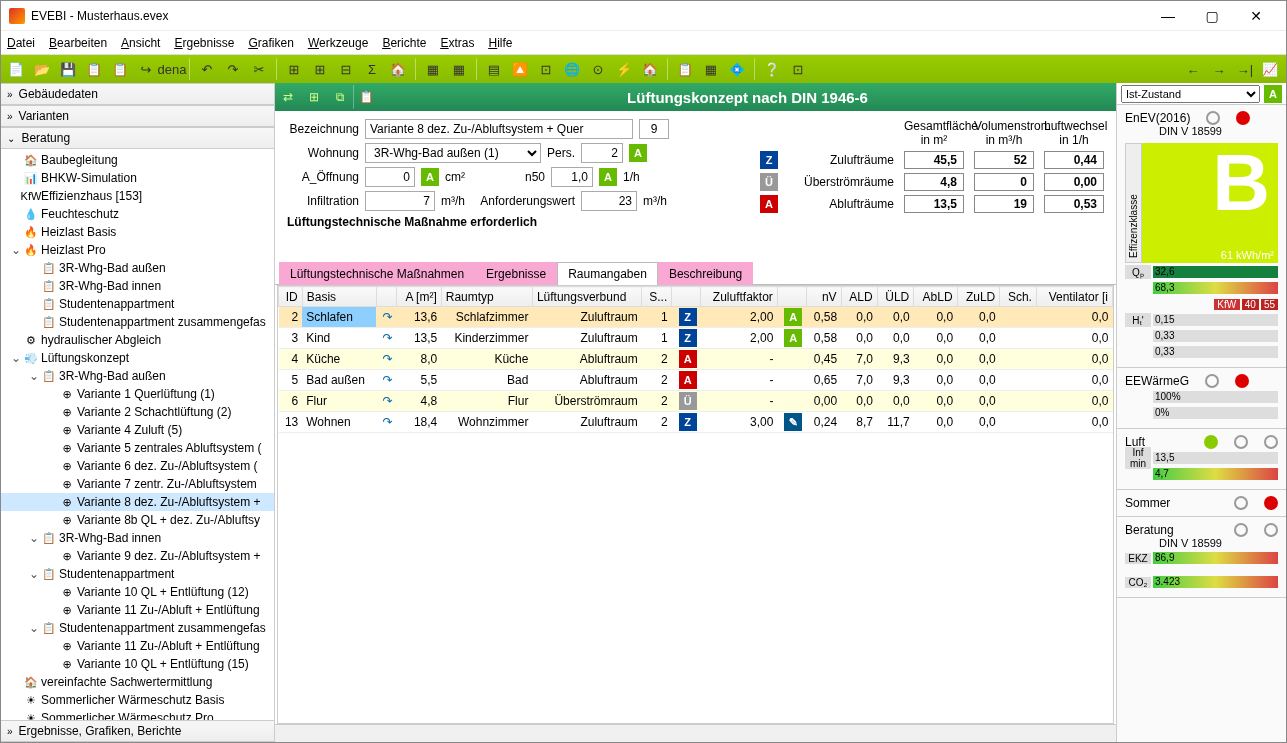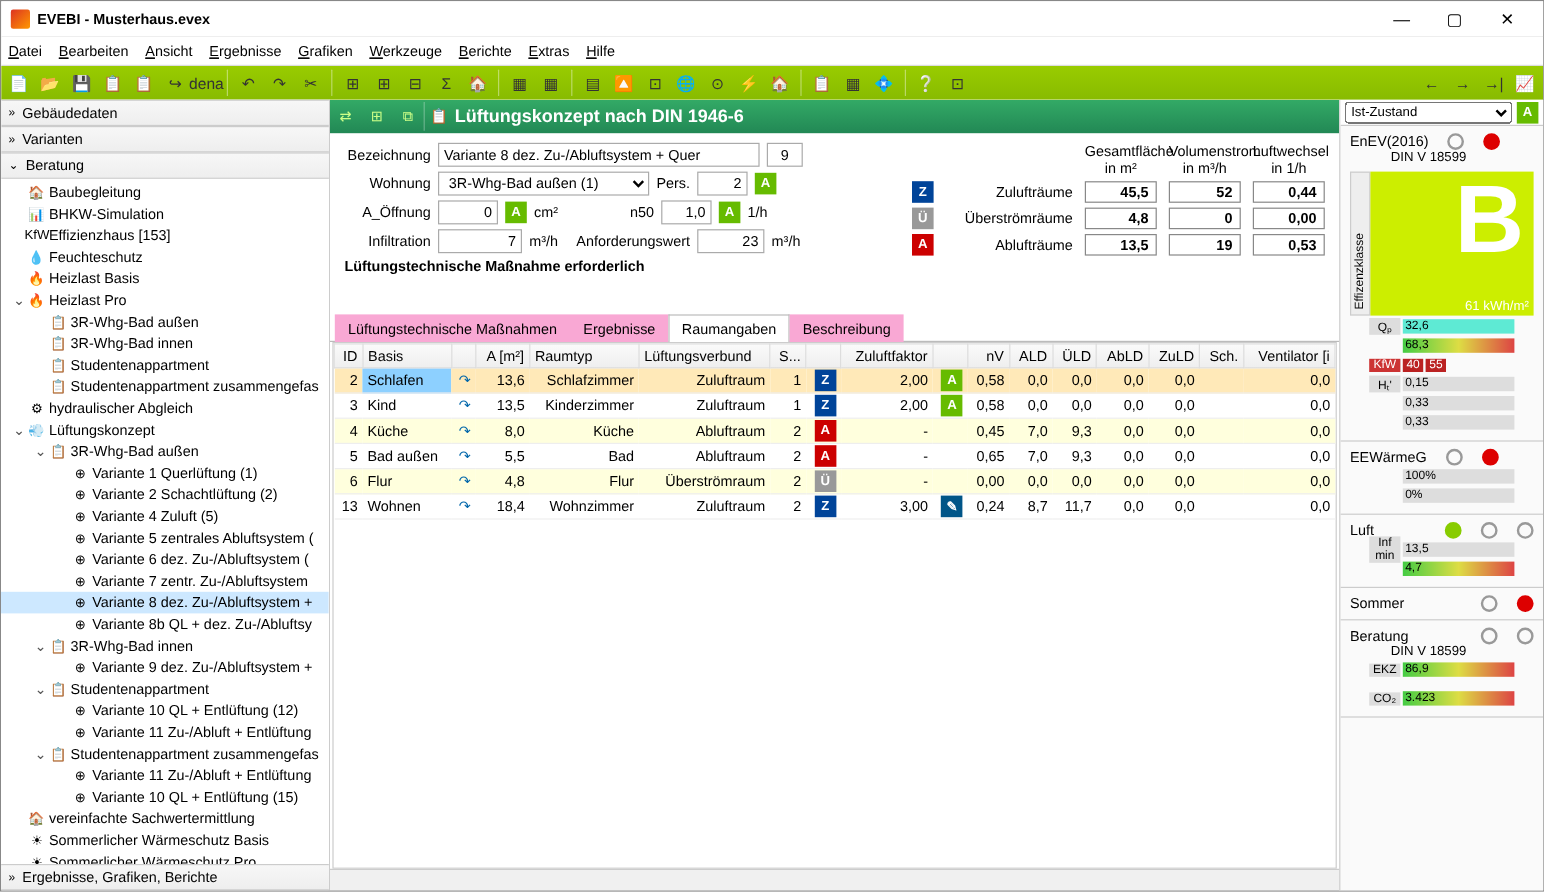--- a/index.html
+++ b/index.html
@@ -1,19 +1,19 @@
 <!DOCTYPE html>
 <html><head>
 <meta charset="utf-8">
 <style>
 * { box-sizing: border-box; margin: 0; padding: 0; font-family: "Segoe UI", Tahoma, sans-serif; font-size: 12px; }
 body { background: #fff; width: 1287px; height: 743px; border: 1px solid #888; overflow: hidden; display: flex; flex-direction: column; }
 .titlebar { height: 30px; background: #fff; display: flex; align-items: center; padding: 0 8px; border-bottom: 1px solid #eee; }
 .titlebar .app-icon { width: 16px; height: 16px; background: linear-gradient(135deg,#d32,#f90); border-radius: 2px; margin-right: 6px; }
-.titlebar .title { flex: 1; font-weight: bold; }
+.titlebar .title { flex: 1; }
 .win-btns { display: flex; gap: 0; }
 .win-btn { width: 44px; height: 28px; text-align: center; line-height: 28px; font-size: 14px; }
 .menubar { height: 24px; background: #fff; display: flex; align-items: center; padding: 0 6px; gap: 14px; border-bottom: 1px solid #ddd; }
 .menubar span { text-decoration: underline; text-decoration-color: transparent; }
 .menubar span::first-letter { text-decoration: underline; }
 .toolbar { height: 28px; background: linear-gradient(#9c0,#8b0); display: flex; align-items: center; padding: 0 4px; gap: 4px; }
 .tool { width: 22px; height: 22px; display:flex; align-items:center; justify-content:center; border-radius:2px; font-size:13px; color:#333; }
 .tool.sep { width:1px; background:rgba(255,255,255,.4); margin:0 2px; }
 .body { flex:1; display:flex; overflow:hidden; }
 .leftcol { width: 274px; border-right:1px solid #ccc; display:flex; flex-direction:column; background:#fafafa; }
@@ -22,21 +22,21 @@
 .tree { flex:1; overflow:auto; background:#fff; padding:2px 0; }
 .node { display:flex; align-items:center; height:18px; padding-right:4px; white-space:nowrap; }
 .node .exp { width:14px; text-align:center; color:#555; }
 .node .sp { display:inline-block; }
 .node .ic { width:16px; height:14px; display:inline-flex; align-items:center; justify-content:center; font-size:11px; }
 .node.sel { background:#cde8ff; }
 .node .txt { padding-left:2px; }
 .center { flex:1; display:flex; flex-direction:column; overflow:hidden; }
 .subtoolbar { height:28px; background:linear-gradient(#3a6,#285); color:#fff; display:flex; align-items:center; }
 .subtoolbar .stbtn { width:26px; height:24px; display:flex; align-items:center; justify-content:center; color:#cf8; }
-.subtoolbar .title { flex:1; text-align:left; font-weight:bold; font-size:15px; color:#fff; }
+.subtoolbar .title { flex:1; text-align:center; font-weight:bold; font-size:15px; color:#fff; }
 .form-area { padding:8px 12px 4px 12px; }
 .form-row { display:flex; align-items:center; margin-bottom:4px; gap:6px; }
 .lbl { width:72px; text-align:right; }
 .inp { border:1px solid #aaa; height:20px; padding:0 4px; background:#fff; }
 .inp.right { text-align:right; }
 .badge { display:inline-flex; width:18px; height:18px; align-items:center; justify-content:center; color:#fff; font-weight:bold; font-size:11px; }
 .badge.A { background:#6b0; }
 .badge.Z { background:#049; }
 .badge.U { background:#999; }
 .badge.Ar { background:#c00; }
@@ -65,21 +65,21 @@
 .panel { padding:6px 8px; border-bottom:1px solid #ccc; }
 .panel h3 { font-size:15px; font-weight:400; display:flex; align-items:center; gap:16px; }
 .circ { display:inline-block; width:14px; height:14px; border-radius:50%; border:2px solid #999; }
 .circ.red { background:#d00; border-color:#d00; }
 .circ.green { background:#8c0; border-color:#8c0; }
 .efficiency { display:flex; align-items:stretch; margin-top:6px; height:120px; }
 .eff-label { writing-mode:vertical-rl; transform:rotate(180deg); font-size:10px; padding:4px 2px; background:#eee; border:1px solid #ccc; }
 .big-b { flex:1; background:#ce0; display:flex; flex-direction:column; align-items:flex-end; justify-content:flex-end; color:#fff; position:relative; }
 .big-b .letter { font-size:80px; font-weight:bold; line-height:1; position:absolute; top:0; right:8px; }
 .big-b .kwh { font-size:11px; padding:2px 4px; }
-.bar { height:14px; display:flex; align-items:center; margin:2px 16px; }
+.bar { height:14px; display:flex; align-items:center; margin:2px 0;justify-content:flex-end; }
 .bar .tag { width:26px; font-size:10px; text-align:center; background:#ddd; margin-right:2px; }
 .bar .track { flex:1; height:12px; background:linear-gradient(90deg,#4c4,#dd4,#d44); position:relative; }
 .bar .val { position:absolute; left:2px; font-size:10px; color:#000; }
 .small { font-size:11px;margin-left:34px; }
 </style>
 </head>
 <body>
 
 <div class="titlebar">
   <div class="app-icon"></div>
@@ -632,21 +632,21 @@
       <div class="small">DIN V 18599</div>
       <div class="efficiency">
         <div class="eff-label">Effizenzklasse</div>
         <div class="big-b">
           <div class="letter">B</div>
           <div class="kwh">61 kWh/m²</div>
         </div>
       </div>
       <div class="bar">
           <div class="tag">Qₚ</div>
-          <div class="track" style="background:#5eead4">
+          <div class="track" style="background:#15803d">
             <span class="val">32,6</span>
           </div>
         </div>
       <div class="bar">
           <div class="tag"></div>
           <div class="track">
             <span class="val">68,3</span>
           </div>
         </div>
       <div class="bar">

